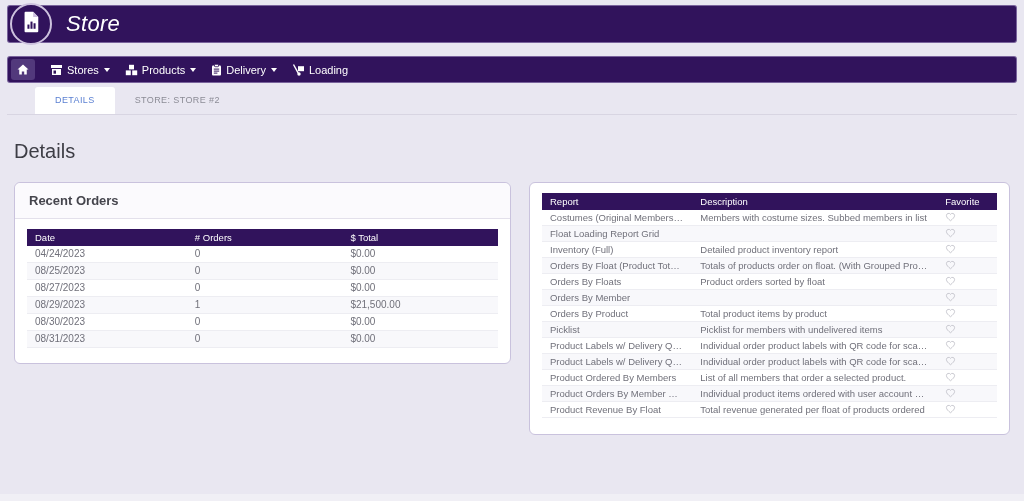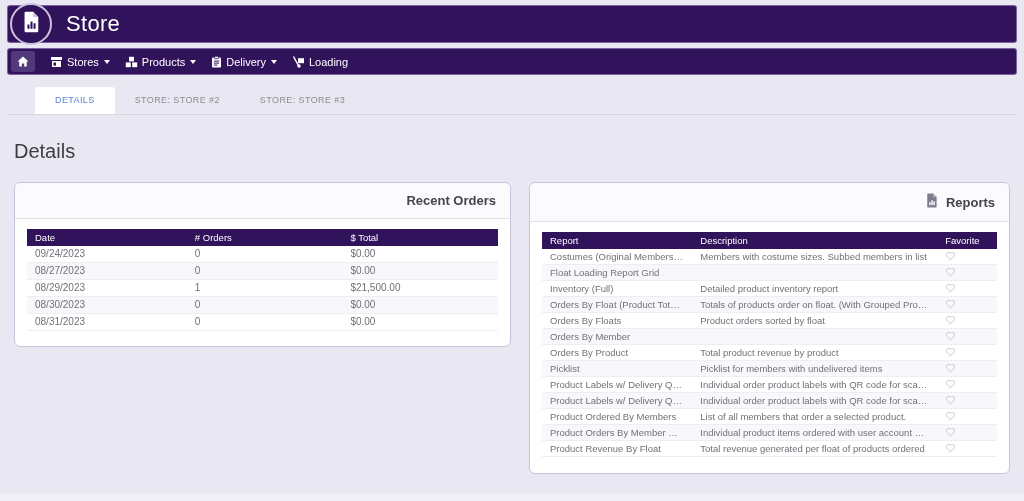--- a/index.html
+++ b/index.html
@@ -7,30 +7,30 @@
     width:1024px;height:501px;
     background:#e9e7f1;
     font-family:"Liberation Sans",sans-serif;
     position:relative;overflow:hidden;
     -webkit-font-smoothing:antialiased;
   }
   
   .topbar{
     position:absolute;left:7px;right:7px;top:5px;height:36px;
     background:#31135c;border:1px solid rgba(180,166,210,.55);border-radius:3px;
-    display:flex;align-items:center;
+    display:flex;align-items:center;font-style:italic;
   }
   .app-title{color:#ffffff;font-size:22px;margin-left:58px;letter-spacing:.3px;}
   .logo-circle{
     position:absolute;left:10px;top:3px;width:38px;height:38px;border-radius:50%;
     background:#31135c;border:2px solid #cdc2de;z-index:5;
     display:flex;align-items:center;justify-content:center;
   }
   .navbar{
-    position:absolute;left:7px;right:7px;top:48px;height:27px;
+    position:absolute;left:7px;right:7px;top:56px;height:27px;
     background:#31135c;border:1px solid rgba(180,166,210,.55);border-radius:3px;
     display:flex;align-items:center;padding-left:3px;box-sizing:border-box;
   }
   .home-btn{
     width:24px;height:21px;background:#52397c;border-radius:3px;
     display:flex;align-items:center;justify-content:center;cursor:pointer;flex:none;
   }
   .nav-item{
     display:flex;align-items:center;color:#ffffff;font-size:11px;
     margin-left:15px;cursor:pointer;white-space:nowrap;
@@ -63,21 +63,21 @@
   .panel{
     background:#ffffff;border:1px solid #c9c2dd;border-radius:6px;
     box-sizing:border-box;
   }
   .panel-left{width:497px;flex:none;}
   .panel-right{flex:1;}
   .panel-header{
     display:flex;align-items:center;gap:8px;
     padding:10px 14px;background:#fbfafd;border-bottom:1px solid #e3e0eb;
     border-radius:6px 6px 0 0;
-    font-size:13px;font-weight:bold;color:#45454d;justify-content:flex-end;
+    font-size:13px;font-weight:bold;color:#45454d;
   }
   .panel-body{padding:10px 12px 16px;}
   .panel-left .panel-body{padding-bottom:15px;}
   
   table{width:100%;border-collapse:collapse;table-layout:fixed;}
   thead th{
     background:#31135c;color:#ffffff;font-weight:normal;text-align:left;
     font-size:9.5px;padding:3px 8px;line-height:11px;
   }
   tbody td{
@@ -167,21 +167,20 @@
         <circle cx="7" cy="10" r="1.7" fill="#ffffff"></circle>
       </svg>
     </span>
     <span>Loading</span>
   </div>
 </div>
 
 <div class="tabbar">
   <div class="tab active">DETAILS</div>
   <div class="tab">STORE: STORE #2</div>
-  <div class="tab">STORE: STORE #3</div>
 </div>
 
 <h1 class="page-heading">Details</h1>
 
 <div class="panels">
 
   <section class="panel panel-left">
     <header class="panel-header">
       <span>Recent Orders</span>
     </header>
@@ -189,21 +188,26 @@
       <table class="orders-table">
         <thead>
           <tr>
             <th style="width:34%">Date</th>
             <th style="width:33%"># Orders</th>
             <th style="width:33%">$ Total</th>
           </tr>
         </thead>
         <tbody>
             <tr>
-              <td>09/24/2023</td>
+              <td>04/24/2023</td>
+              <td>0</td>
+              <td>$0.00</td>
+            </tr>
+            <tr>
+              <td>08/25/2023</td>
               <td>0</td>
               <td>$0.00</td>
             </tr>
             <tr>
               <td>08/27/2023</td>
               <td>0</td>
               <td>$0.00</td>
             </tr>
             <tr>
               <td>08/29/2023</td>
@@ -219,32 +223,20 @@
               <td>08/31/2023</td>
               <td>0</td>
               <td>$0.00</td>
             </tr>
           </tbody>
       </table>
     </div>
   </section>
 
   <section class="panel panel-right">
-    <header class="panel-header">
-      <span>
-        <svg width="12" height="15" viewBox="0 0 20 26">
-          <path d="M3 1h9l6 6v17a1.2 1.2 0 0 1-1.2 1.2H3A1.2 1.2 0 0 1 1.8 24V2.2A1.2 1.2 0 0 1 3 1z" fill="#817b90"></path>
-          <path d="M12 1l6 6h-6z" fill="#b5b0c2"></path>
-          <rect x="5.2" y="16" width="2.4" height="5" fill="#ffffff"></rect>
-          <rect x="8.8" y="12.5" width="2.4" height="8.5" fill="#ffffff"></rect>
-          <rect x="12.4" y="14.5" width="2.4" height="6.5" fill="#ffffff"></rect>
-        </svg>
-      </span>
-      <span>Reports</span>
-    </header>
     <div class="panel-body">
       <table class="reports-table">
         <thead>
           <tr>
             <th style="width:33%">Report</th>
             <th style="width:56%">Description</th>
             <th style="width:11%">Favorite</th>
           </tr>
         </thead>
         <tbody>
@@ -285,21 +277,21 @@
             </tr>
             <tr>
               <td class="report-name">Orders By Member</td>
               <td></td>
               <td class="fav-cell"><span class="heart"><svg width="11" height="10" viewBox="0 0 11 11">
                     <path d="M5.5 9.6C3 7.6 1 5.8 1 3.9A2.45 2.45 0 0 1 5.5 2.6 2.45 2.45 0 0 1 10 3.9C10 5.8 8 7.6 5.5 9.6Z" fill="none" stroke="#c3c3cb" stroke-width="1"></path>
                   </svg></span></td>
             </tr>
             <tr>
               <td class="report-name">Orders By Product</td>
-              <td>Total product revenue by product</td>
+              <td>Total product items by product</td>
               <td class="fav-cell"><span class="heart"><svg width="11" height="10" viewBox="0 0 11 11">
                     <path d="M5.5 9.6C3 7.6 1 5.8 1 3.9A2.45 2.45 0 0 1 5.5 2.6 2.45 2.45 0 0 1 10 3.9C10 5.8 8 7.6 5.5 9.6Z" fill="none" stroke="#c3c3cb" stroke-width="1"></path>
                   </svg></span></td>
             </tr>
             <tr>
               <td class="report-name">Picklist</td>
               <td>Picklist for members with undelivered items</td>
               <td class="fav-cell"><span class="heart"><svg width="11" height="10" viewBox="0 0 11 11">
                     <path d="M5.5 9.6C3 7.6 1 5.8 1 3.9A2.45 2.45 0 0 1 5.5 2.6 2.45 2.45 0 0 1 10 3.9C10 5.8 8 7.6 5.5 9.6Z" fill="none" stroke="#c3c3cb" stroke-width="1"></path>
                   </svg></span></td>

